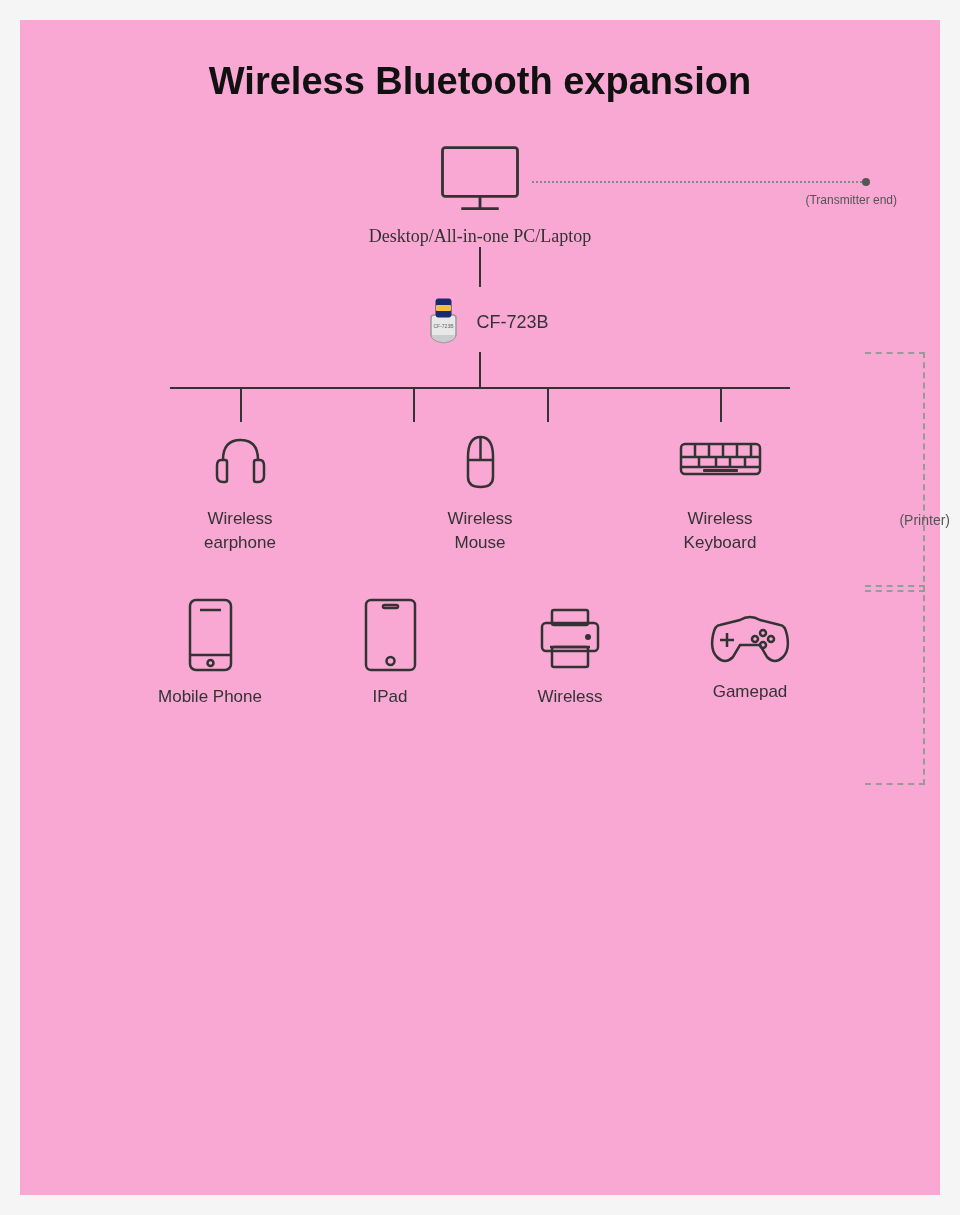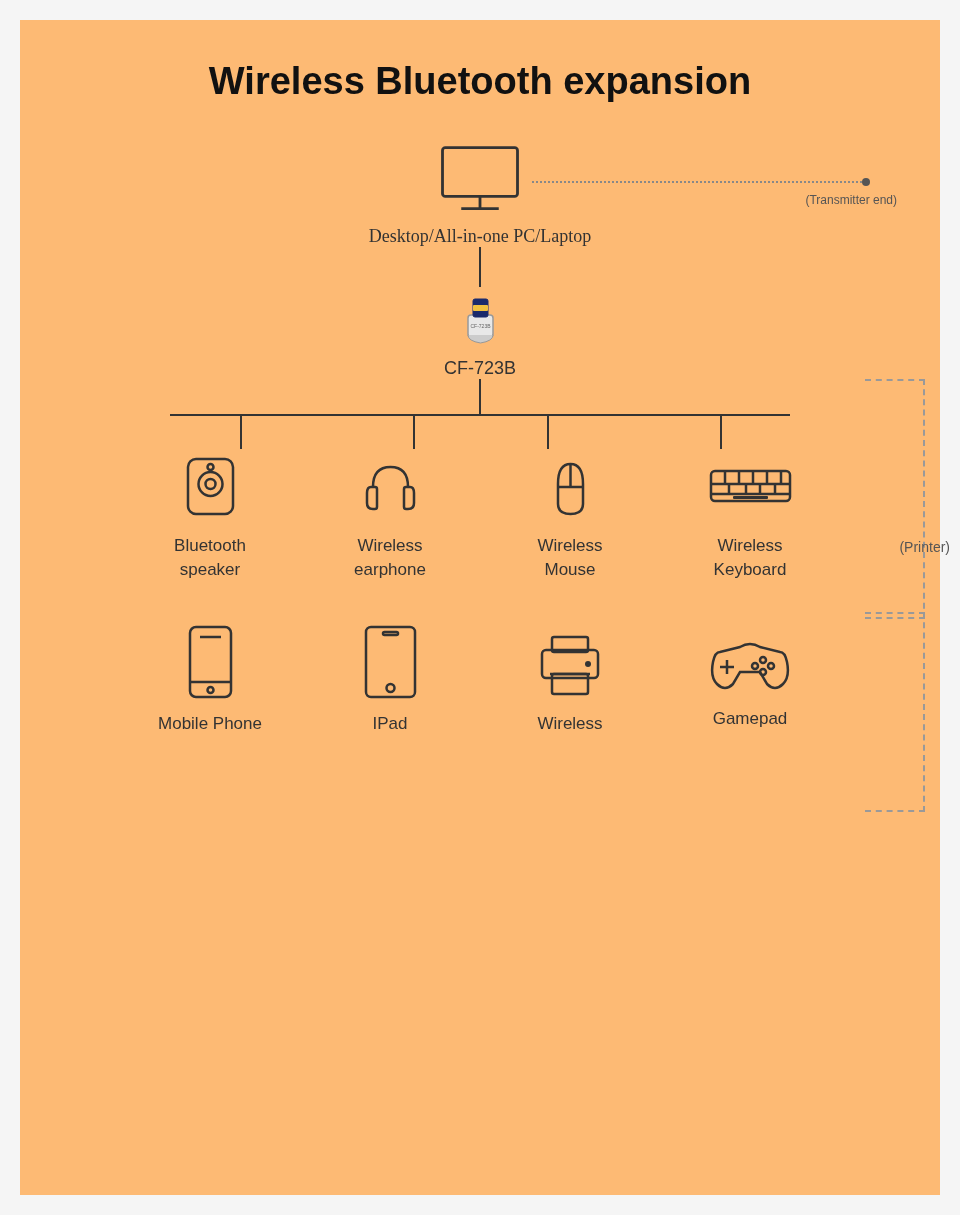--- a/index.html
+++ b/index.html
@@ -6,21 +6,21 @@
     body {
       background: #f5f5f5;
       font-family: Arial, sans-serif;
       display: flex;
       justify-content: center;
       align-items: flex-start;
       min-height: 1215px;
       padding: 20px;
     }
     .page {
-      background: #fdba74;
+      background: #f9a8d4;
       width: 920px;
       min-height: 1175px;
       padding: 40px 30px;
       position: relative;
     }
     .title {
       text-align: center;
       font-size: 38px;
       font-weight: 900;
       margin-bottom: 40px;
@@ -60,21 +60,21 @@
     
     .v-line {
       width: 2px;
       height: 50px;
       background: #333;
     }
 
     
     .usb-section {
       display: flex;
-      flex-direction: column;
+      flex-direction: row;
       align-items: center;
     }
     .usb-label {
       font-size: 18px;
       color: #333;
       margin-top: 6px;
     }
     .item-block {
       display: flex;
       flex-direction: column;
@@ -147,30 +147,20 @@
     <div style="position:relative; width:620px; height:2px; background:#333;">
 
       <div style="position:absolute; left:70px; top:0; width:2px; height:35px; background:#333;"></div>
       <div style="position:absolute; left:243px; top:0; width:2px; height:35px; background:#333;"></div>
       <div style="position:absolute; left:377px; top:0; width:2px; height:35px; background:#333;"></div>
       <div style="position:absolute; left:550px; top:0; width:2px; height:35px; background:#333;"></div>
     </div>
 
     <div style="display:flex; width:720px; justify-content:space-around; margin-top:33px; position:relative;">
 
-      <div class="item-block">
-        <svg width="75" height="75" viewBox="0 0 75 75" fill="none" stroke="#333" stroke-width="2.5">
-          <rect x="15" y="10" width="45" height="55" rx="8"></rect>
-          <circle cx="37.5" cy="35" r="12"></circle>
-          <circle cx="37.5" cy="35" r="5"></circle>
-          <circle cx="37.5" cy="18" r="3"></circle>
-        </svg>
-        <div class="item-label" style="white-space:pre-line;">Bluetooth
-speaker</div>
-      </div>
 
       <div class="item-block">
         <svg width="75" height="75" viewBox="0 0 75 75" fill="none" stroke="#333" stroke-width="2.5">
 
           <path d="M20 38 Q20 18 37.5 18 Q55 18 55 38"></path>
 
           <path d="M18 38 Q14 38 14 44 L14 54 Q14 60 20 60 L22 60 Q24 60 24 58 L24 40 Q24 38 22 38 Z"></path>
 
           <path d="M57 38 Q61 38 61 44 L61 54 Q61 60 55 60 L53 60 Q51 60 51 58 L51 40 Q51 38 53 38 Z"></path>
         </svg>

